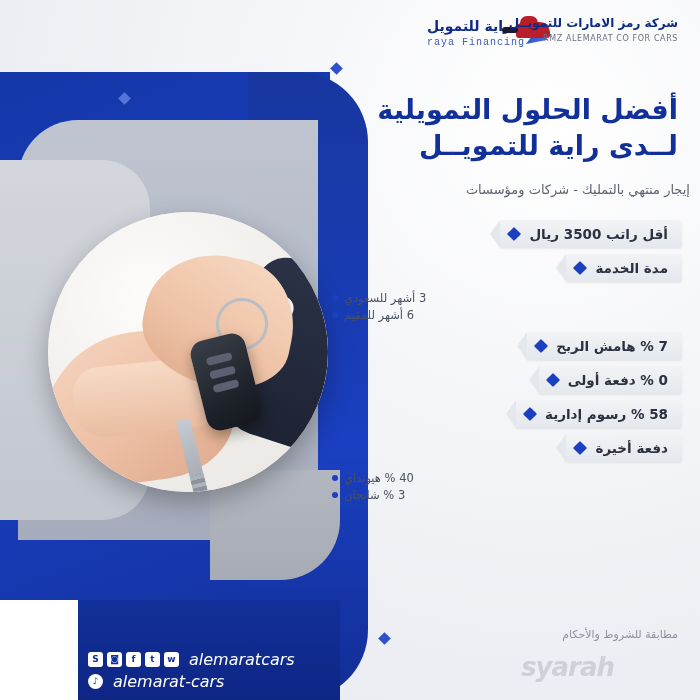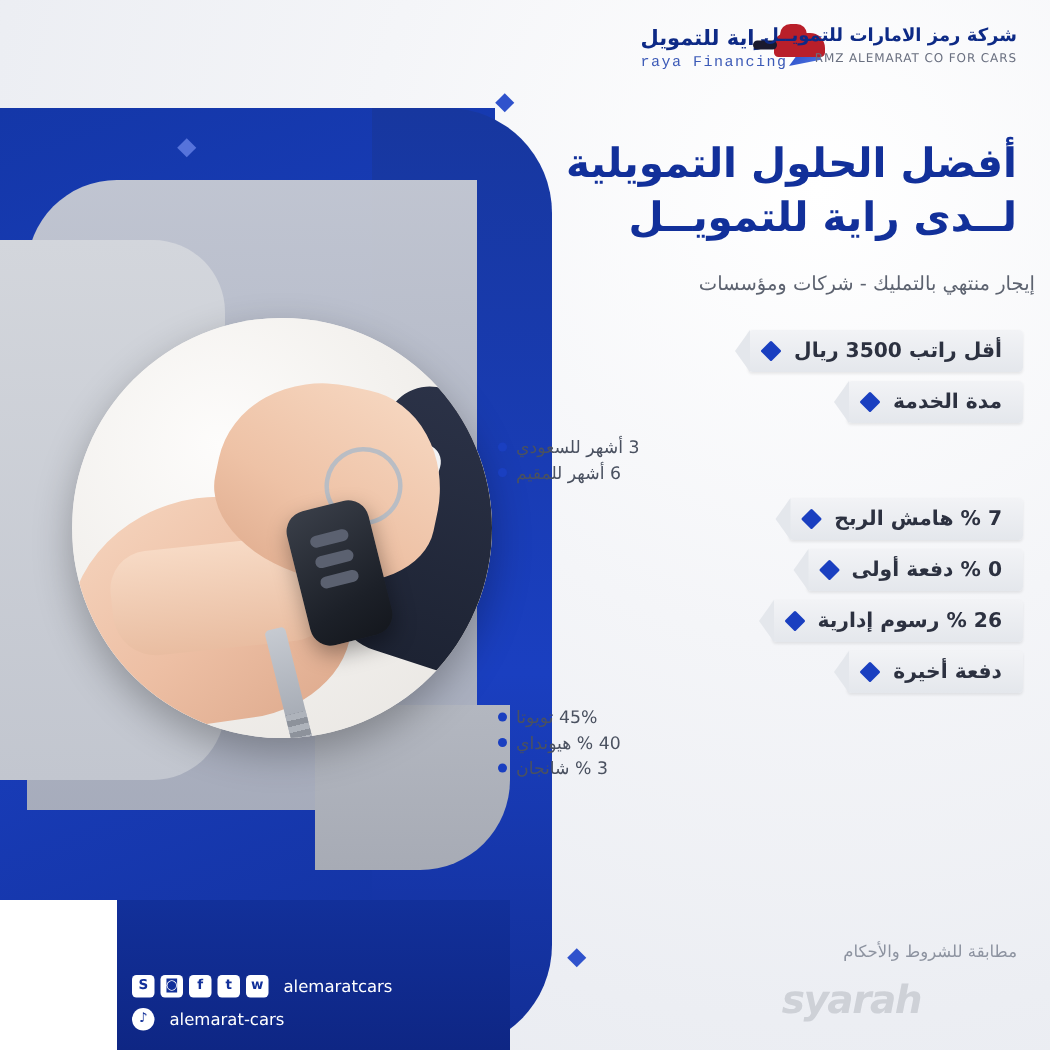--- a/index.html
+++ b/index.html
@@ -199,21 +199,21 @@
   .d3{left:120px;top:94px;background:#5d7ae0;opacity:.9;}
   
   .social{
     position:absolute;left:88px;top:650px;direction:ltr;display:flex;align-items:center;gap:6px;
   }
   .social .icons{display:flex;gap:4px;}
   .sicon{
     width:15px;height:15px;border-radius:3px;background:#ffffff;color:#12309a;
     font-size:9px;line-height:15px;text-align:center;font-weight:bold;
   }
-  .shandle{color:#ffffff;font-size:11px;margin-left:4px;}
+  .shandle{color:#ffffff;font-size:16px;margin-left:4px;font-style:italic;}
   .social2{
     position:absolute;left:88px;top:672px;direction:ltr;display:flex;align-items:center;gap:6px;
   }
   .sicon-round{
     width:15px;height:15px;border-radius:50%;background:#ffffff;color:#12309a;
     font-size:9px;line-height:15px;text-align:center;font-weight:bold;
   }
   
   .terms{
     position:absolute;right:22px;top:628px;font-size:11px;color:#8d93a0;direction:rtl;
@@ -312,35 +312,31 @@
     <div class="chip-row">
       <div class="chip">
         <span class="dot"></span>
         <span>0 % دفعة أولى</span>
       </div>
     </div>
 
     <div class="chip-row">
       <div class="chip">
         <span class="dot"></span>
-        <span>26 % رسوم إدارية</span>
+        <span>58 % رسوم إدارية</span>
       </div>
     </div>
 
     <div class="chip-row">
       <div class="chip">
         <span class="dot"></span>
         <span>دفعة أخيرة</span>
       </div>
     </div>
     <ul class="sub-list">
-      <li>
-          <span class="bullet"></span>
-          <span>45% تويوتا</span>
-        </li>
       <li>
           <span class="bullet"></span>
           <span>40 % هيونداي</span>
         </li>
       <li>
           <span class="bullet"></span>
           <span>3 % شانجان</span>
         </li>
     </ul>
   </div>

